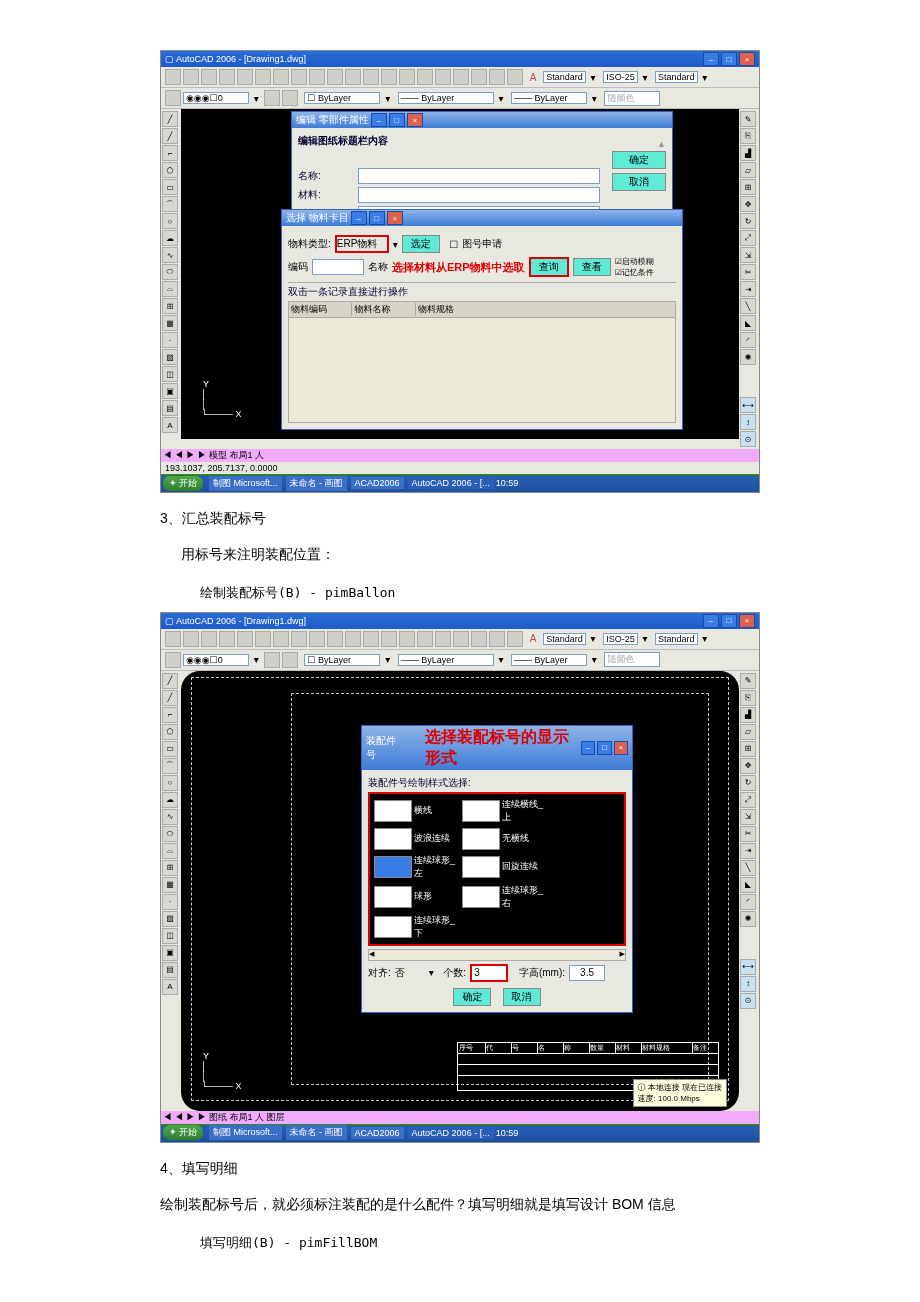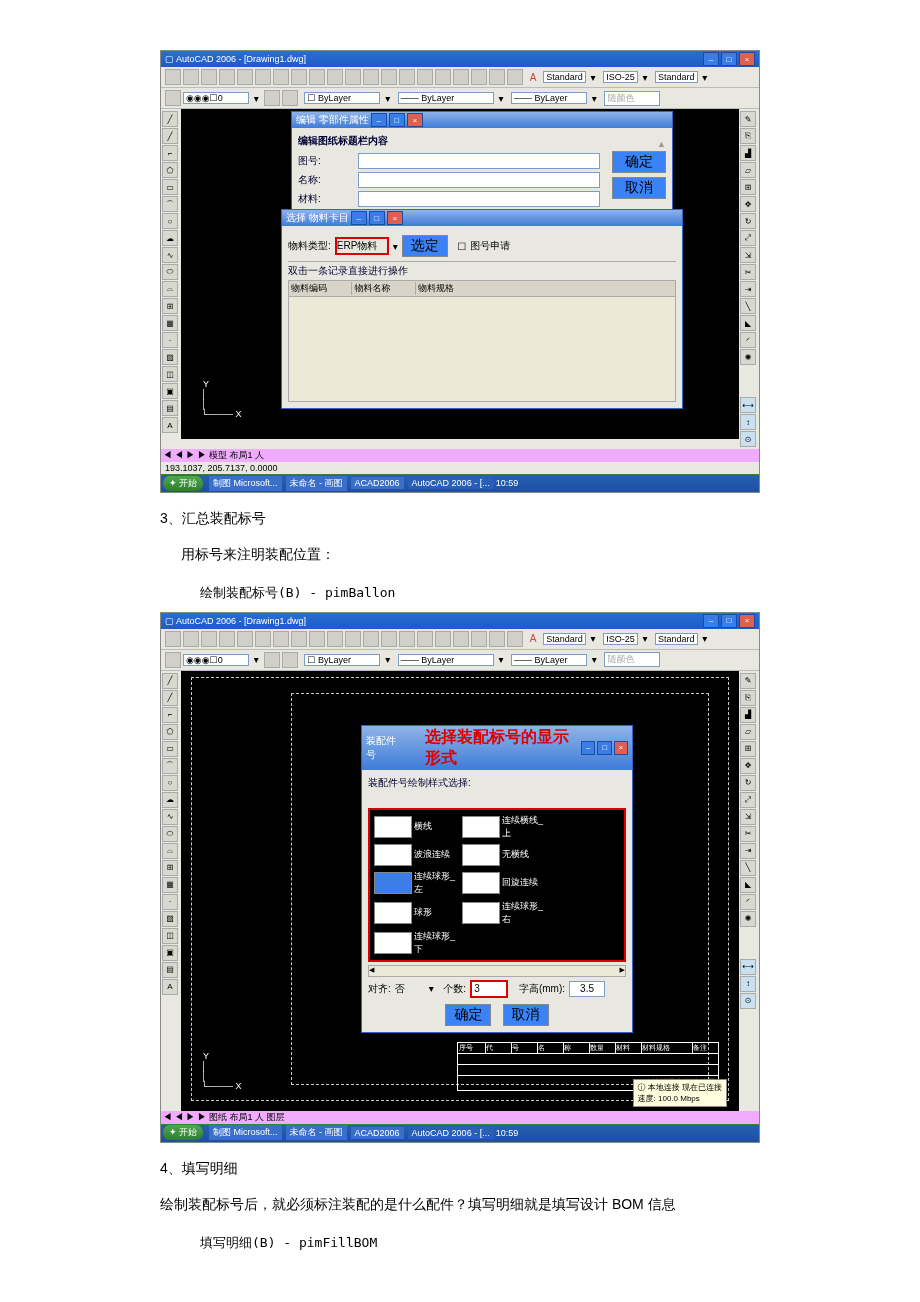--- a/index.html
+++ b/index.html
@@ -14,35 +14,35 @@
   .cadbody { display:flex; background:#e8e8e0; }
   .sidetools { width:18px; background:#e8e8e0; display:flex; flex-direction:column; gap:1px; padding:2px 1px; }
   .sidetools .t { width:14px; height:14px; background:#d8d8d0; border:1px solid #aaa; font-size:8px; display:flex; align-items:center; justify-content:center; }
   .viewport { flex:1; background:#000; position:relative; height:320px; }
   .dlg { position:absolute; background:#e8e8e0; border:1px solid #3265c3; font-size:10px; }
   .dlg .tbar { background:linear-gradient(#8fb3e8 0%,#3e7cd8 100%); color:#fff; padding:1px 4px; font-size:10px; display:flex; align-items:center; }
   .dlg .body { padding:6px; }
   .dlg .row { display:flex; align-items:center; gap:4px; margin:3px 0; }
   .dlg .lbl { width:56px; color:#003; }
   .dlg input[type=text] { flex:1; font-size:10px; padding:0 2px; border:1px solid #7a9ec6; height:14px; background:#fff; }
-  .btn { font-size:14px; padding:1px 8px; background:#3b82f6; border:1px solid #888; }
+  .btn { font-size:10px; padding:1px 8px; background:#5eead4; border:1px solid #888; }
   .status { background:#e8e8e0; font-size:9px; padding:1px 4px; display:flex; gap:6px; }
   .taskbar { background:linear-gradient(#3a8e3a,#2a6e2a 10%,#245fb5 10%,#1f4fa0); height:18px; display:flex; align-items:center; color:#fff; font-size:9px; padding:0 2px; }
   .taskbar .start { background:linear-gradient(#4ea84e,#2e7e2e); padding:1px 6px; border-radius:7px; margin-right:4px; }
   .redborder { border:2px solid #d00 !important; }
   .redtext { color:#d00; font-weight:bold; font-size:11px; }
   .styleopt { background:#000; display:flex; flex-wrap:wrap; gap:4px; padding:4px; }
   .opt { display:flex; align-items:center; gap:2px; }
   .opt .pic { width:36px; height:20px; background:#fff; border:1px solid #888; }
   .opt .txt { font-size:9px; color:#fff; width:44px; }
   .tabs { background:#f0abfc; font-size:9px; padding:0 2px; }
   .menu-entry { font-family:"SimSun",monospace; font-size:13px; margin:18px 0 6px 40px; }
   .bodytext { font-size:14px; line-height:1.6; }
   .cad1 .viewport { height:330px; }
-  .cad2 .viewport { height:440px; }
+  .cad2 .viewport { height:440px;border-radius:19px; }
   .titlebox { position:absolute; right:20px; bottom:20px; border:1px solid #fff; width:260px; }
   .titlebox .r { height:10px; border-bottom:1px solid #fff; }
   .dashed { position:absolute; border:1px dashed #ccc; }
 </style>
 </head>
 <body>
 
 <div class="screenshot cad1">
   <div class="winbar">
     <span>▢</span>&nbsp;
@@ -100,25 +100,21 @@
       <div class="dlg" style="left:110px; top:2px; width:380px">
         <div class="tbar">
             <span>编辑 零部件属性</span>
             <span class="spacer"></span>
             <span class="winctl">–</span>
             <span class="winctl">□</span>
             <span class="winctl close">×</span>
           </div>
         <div class="body" style="display:flex; gap:6px">
           <div style="flex:1">
-            <div style="font-weight:bold; color:#003; margin-bottom:5px">编辑图纸标题栏内容</div>
-            <div class="row">
-                <span class="lbl">图号:</span>
-                <input type="text" style="">
-              </div>
+            <div style="font-weight:bold; color:#003; margin-bottom:20px">编辑图纸标题栏内容</div>
             <div class="row">
                 <span class="lbl">名称:</span>
                 <input type="text" style="">
               </div>
             <div class="row">
                 <span class="lbl">材料:</span>
                 <input type="text" style="">
               </div>
             <div class="row">
                 <span class="lbl">材料编码:</span>
@@ -146,20 +142,29 @@
             <span class="winctl">–</span>
             <span class="winctl">□</span>
             <span class="winctl close">×</span>
           </div>
         <div class="body">
           <div class="row">
             <span>物料类型:</span>
             <span class="sel redborder" style="width:50px">ERP物料</span>▾
             <button class="btn">选定</button>
             &nbsp;&nbsp;☐ <span>图号申请</span>
+          </div>
+          <div class="row">
+            <span>编码</span>
+              <input type="text" style="width: 46px; flex: 0 1 0%;">
+            <span>名称</span>
+            <span class="redtext">选择材料从ERP物料中选取</span>
+            <button class="btn redborder">查询</button>
+            <button class="btn">查看</button>
+            <span style="font-size:8px">☑<span>启动模糊</span><br>☑<span>记忆条件</span></span>
           </div>
           <div style="border-top:1px solid #aaa;margin-top:4px;padding-top:2px;color:#003">双击一条记录直接进行操作</div>
           <div style="background:#ece9d8;border:1px solid #aaa;height:120px;margin-top:2px">
             <div style="background:#d8d4c8;border-bottom:1px solid #aaa;padding:1px 2px;font-size:9px">
               <span style="display:inline-block;width:60px;border-right:1px solid #aaa">物料编码</span>
               <span style="display:inline-block;width:60px;border-right:1px solid #aaa">物料名称</span>
               <span style="display:inline-block;width:60px">物料规格</span>
             </div>
           </div>
         </div>
@@ -275,21 +280,21 @@
       <div class="dlg" style="left:180px; top:54px; width:270px">
         <div class="tbar">
           <span>装配件号</span>
           <span class="redtext" style="margin-left:24px;font-size:16px">选择装配标号的显示形式</span>
           <span class="spacer"></span>
             <span class="winctl">–</span>
             <span class="winctl">□</span>
             <span class="winctl close">×</span>
         </div>
         <div class="body">
-          <div style="color:#003;margin-bottom:18px">装配件号绘制样式选择:</div>
+          <div style="color:#003;margin-bottom:2px">装配件号绘制样式选择:</div>
           <div class="styleopt redborder">
             <div class="opt">
                 <div class="pic"></div>
                 <span class="txt">横线</span>
               </div>
             <div class="opt">
                 <div class="pic"></div>
                 <span class="txt">连续横线_上</span>
               </div>
             <div class="opt">

